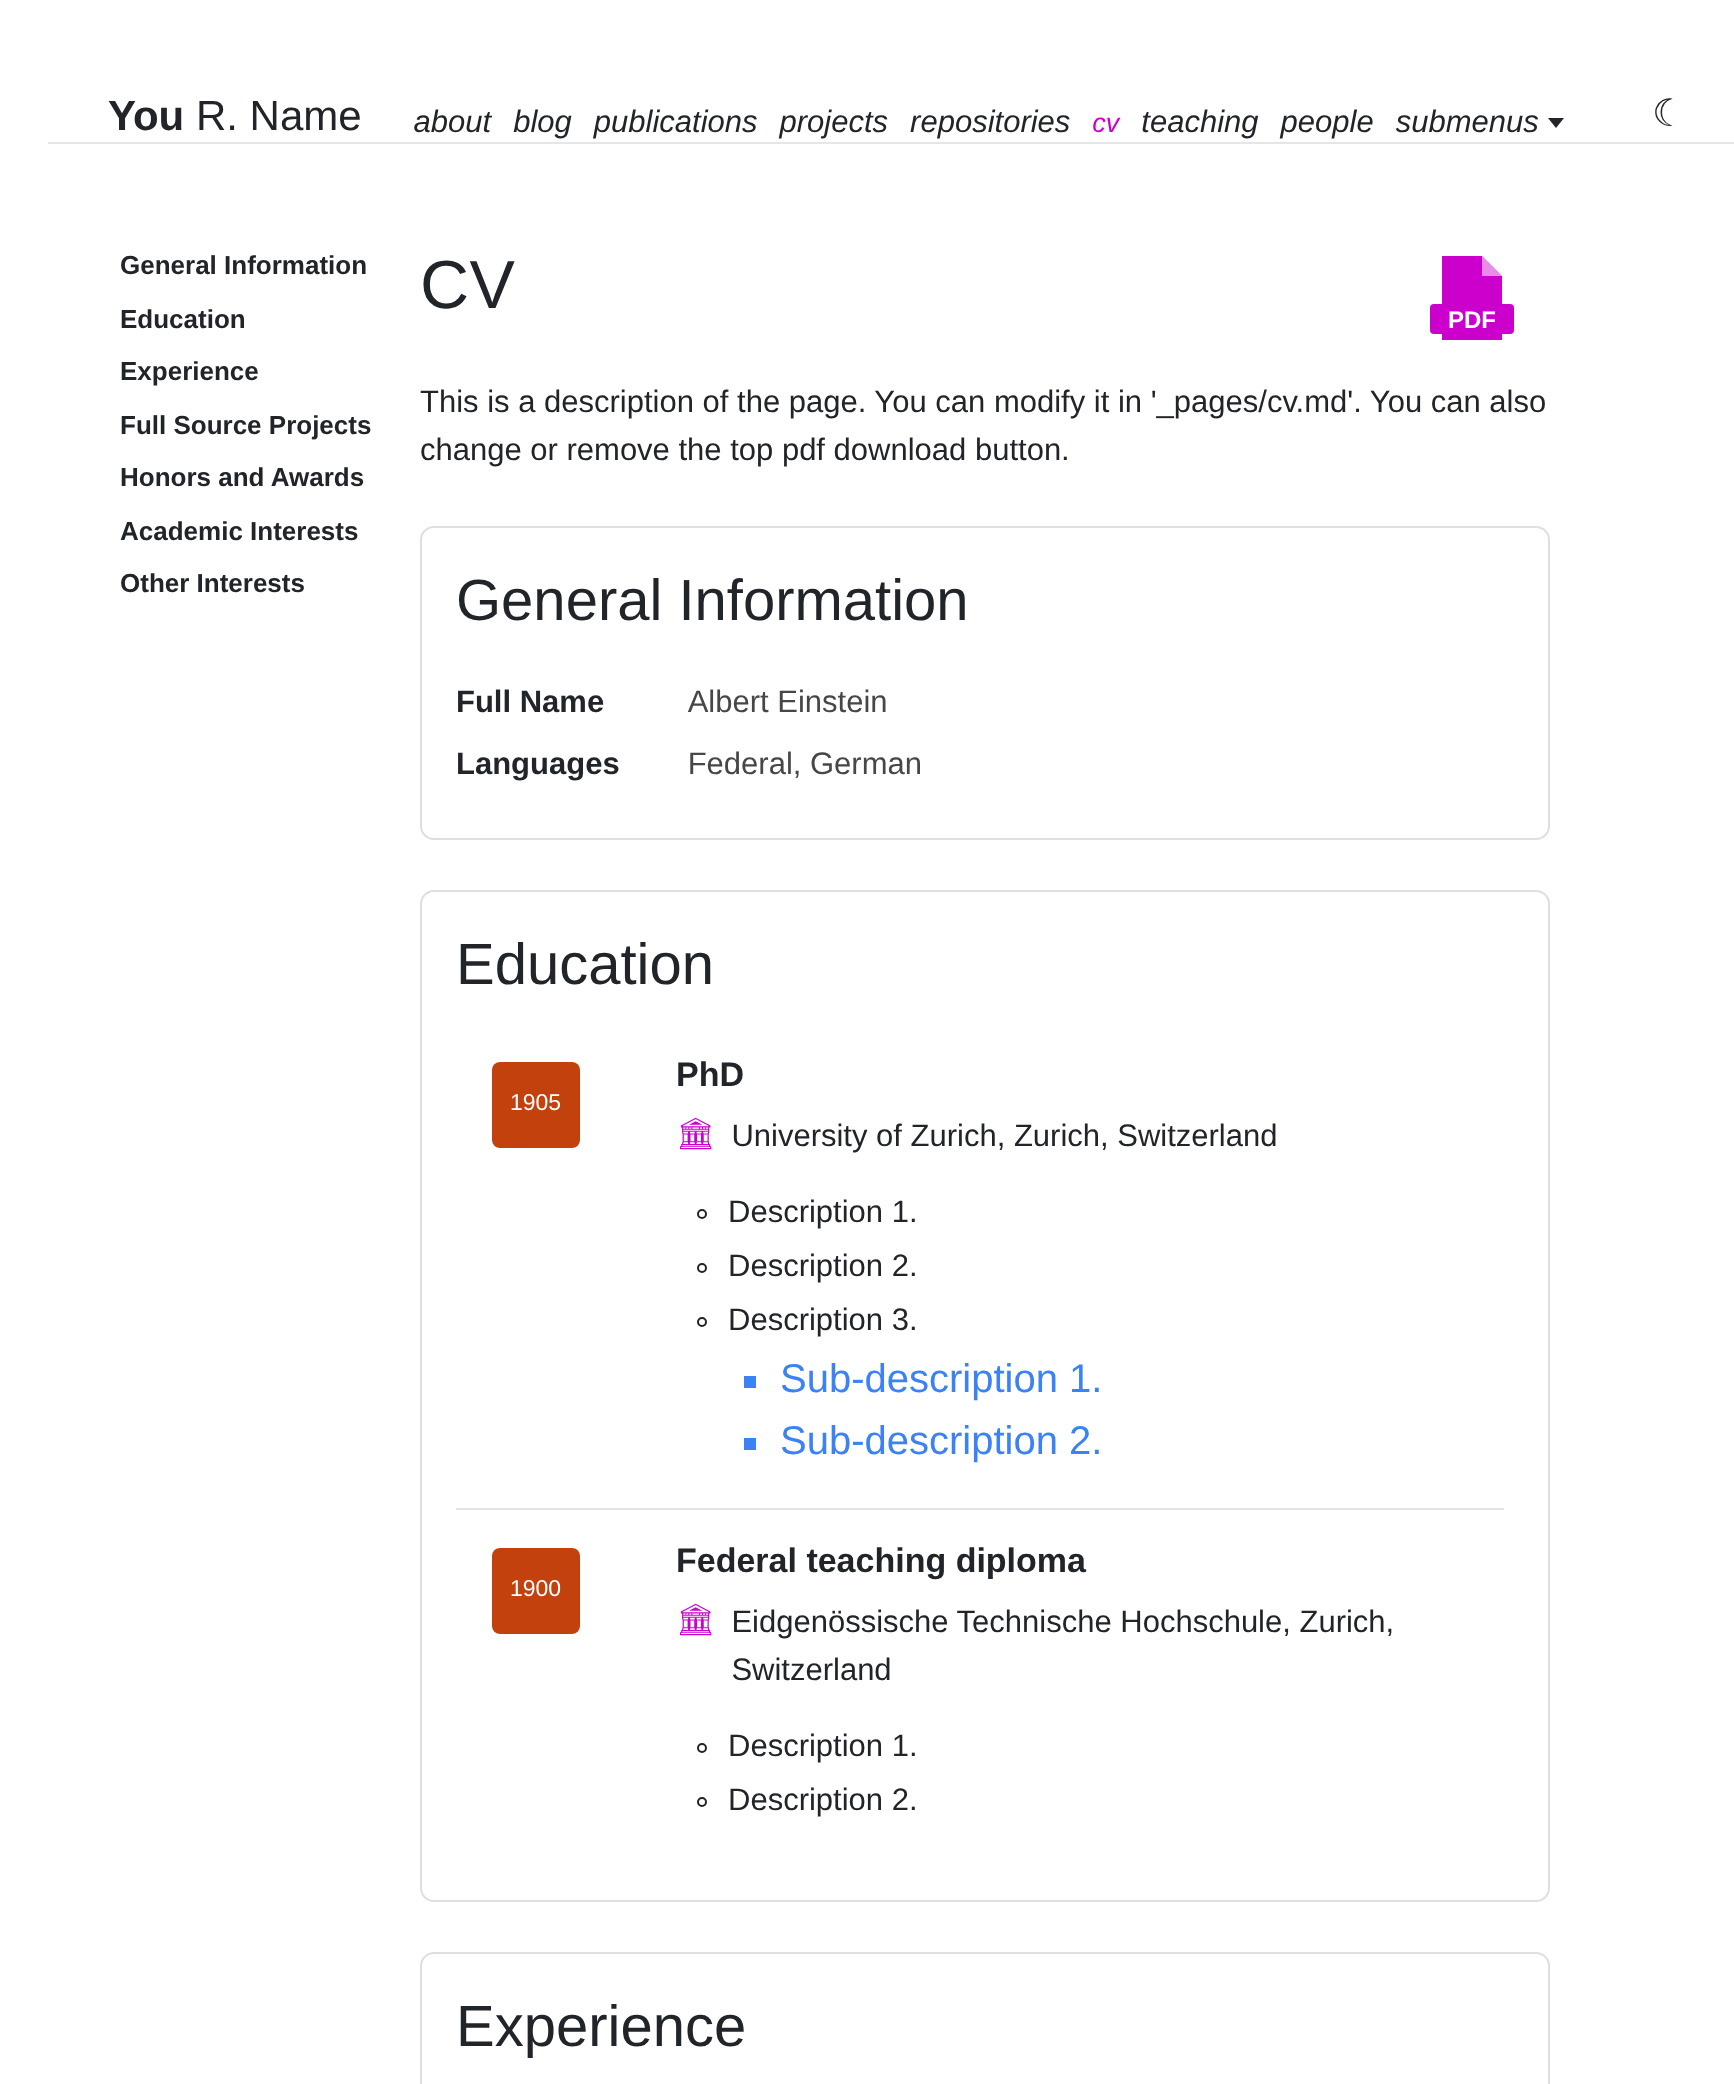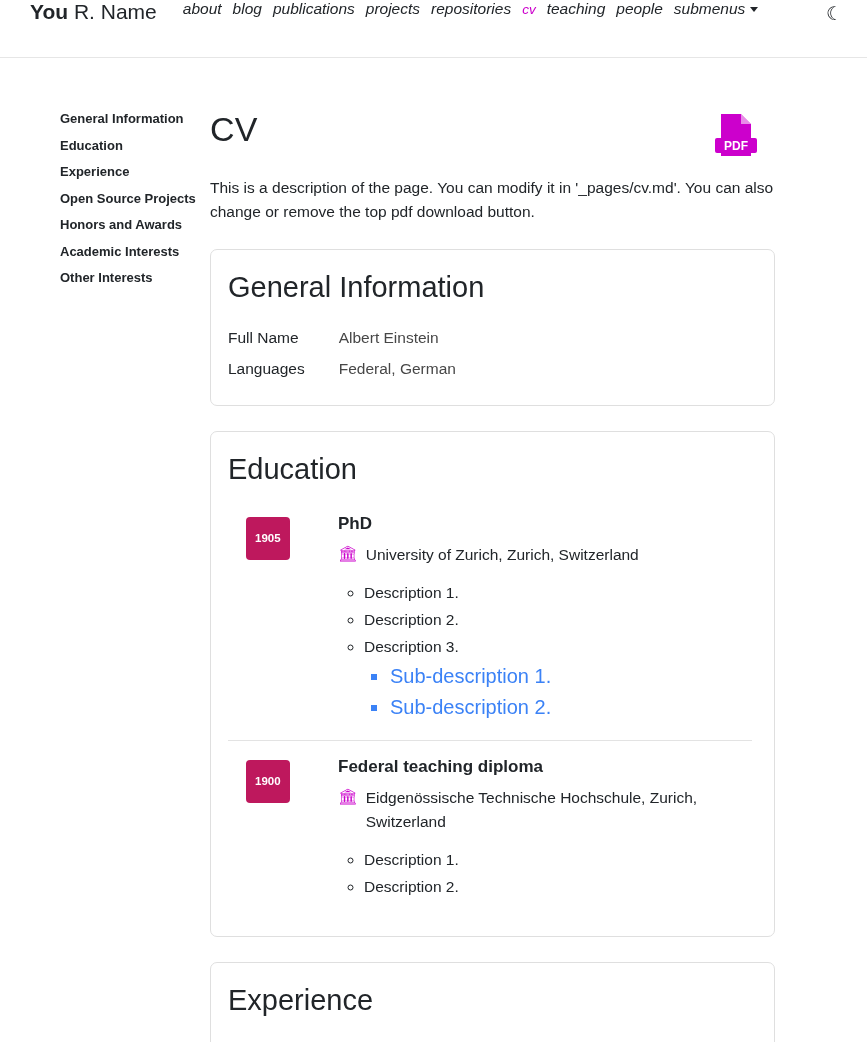--- a/index.html
+++ b/index.html
@@ -8,26 +8,27 @@
     padding: 0;
     width: 867px;
     background: #ffffff;
     font-family: "Liberation Sans", sans-serif;
     color: #212529;
   }
   body { overflow-x: hidden; }
 
   
   .navbar {
-    height: 58px;
-    display: flex;
-    align-items: flex-start;
+    height: 72px;
+    display: flex;
+    align-items: flex-end;
     padding: 0 16px 0 30px;
     border-bottom: 1px solid #e6e6e6;
     background: #fff;
+    margin-left: 24px;
   }
   .brand {
     font-size: 21px;
     color: #212529;
     margin-right: 26px;
     white-space: nowrap;
     text-decoration: none;
   }
   .brand .brand-strong { font-weight: bold; }
   .brand .brand-rest { font-weight: normal; }
@@ -147,41 +148,41 @@
   }
 
   
   .info-table { border-collapse: collapse; }
   .info-table td {
     font-size: 15.5px;
     padding: 4px 0;
     vertical-align: top;
     line-height: 1.5;
   }
-  .info-label { font-weight: normal; padding-right: 34px !important; white-space: nowrap; }
+  .info-label { font-weight: bold; padding-right: 34px !important; white-space: nowrap; }
   .info-value { color: #474747; }
 
   
   .entry {
     display: flex;
     align-items: flex-start;
     padding: 10px 0 14px 0;
   }
   .entry + .entry { border-top: 1px solid #e3e3e3; padding-top: 16px; justify-content: space-between; }
   .entry-date {
     flex: 0 0 110px;
     padding-left: 18px;
     padding-top: 3px;
   }
   .badge {
     display: inline-block;
-    background: #be185d;
+    background: #c2410c;
     color: #fff;
     font-size: 11.5px;
-    font-weight: bold;
+    font-weight: normal;
     border-radius: 4px;
     padding: 16px 9px;
     line-height: 1;
     white-space: nowrap;
   }
   .entry-body { flex: 1; padding-right: 8px; }
   .entry-title {
     font-size: 17px;
     font-weight: bold;
     margin: 0 0 9px 0;
@@ -235,21 +236,21 @@
   </ul>
   <button class="theme-toggle">☾</button>
 </nav>
 
 <div class="page">
 
   <aside class="sidebar">
     <a class="toc-item" href="#">General Information</a>
     <a class="toc-item" href="#">Education</a>
     <a class="toc-item" href="#">Experience</a>
-    <a class="toc-item" href="#">Open Source Projects</a>
+    <a class="toc-item" href="#">Full Source Projects</a>
     <a class="toc-item" href="#">Honors and Awards</a>
     <a class="toc-item" href="#">Academic Interests</a>
     <a class="toc-item" href="#">Other Interests</a>
   </aside>
 
   <main class="content">
 
     <div class="title-row">
       <h1 class="page-title">CV</h1>
       <button class="pdf-button">

